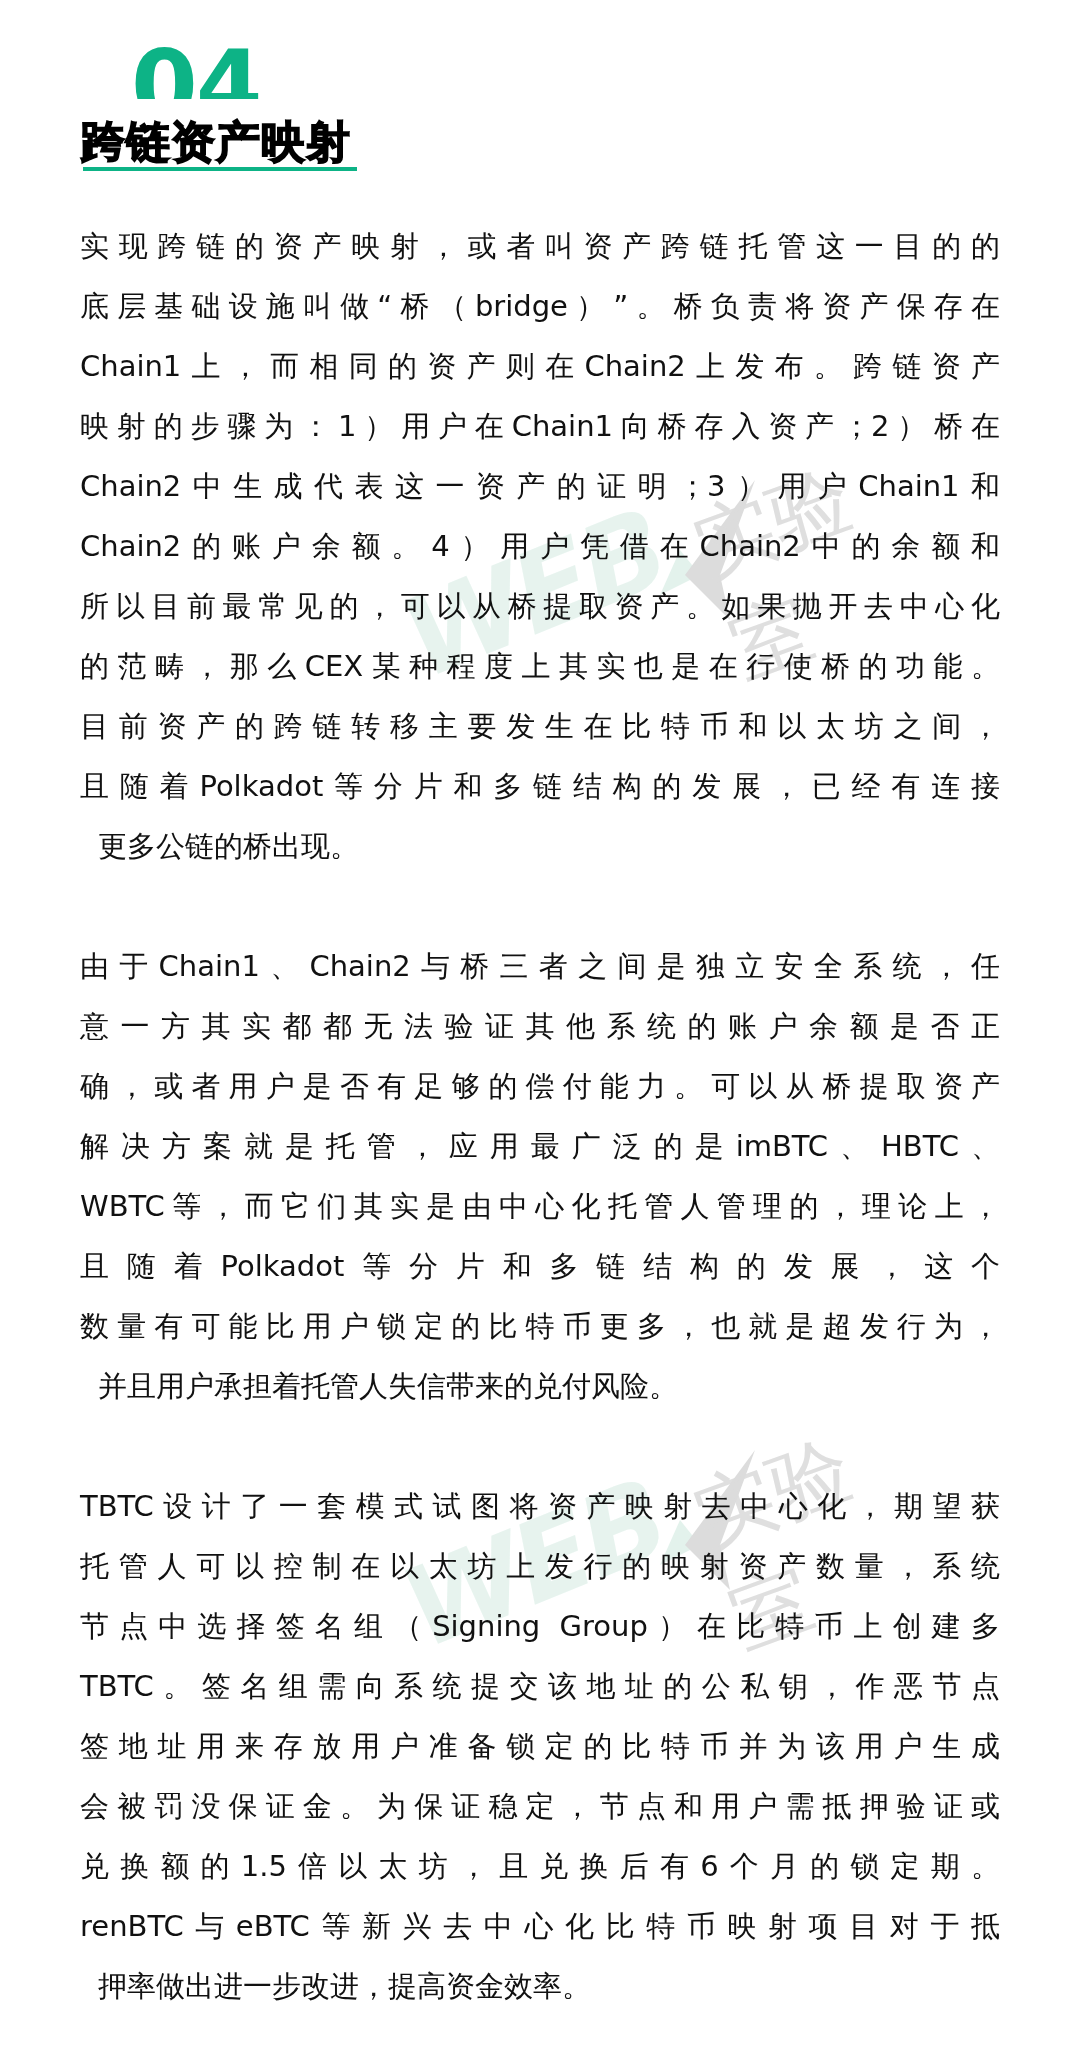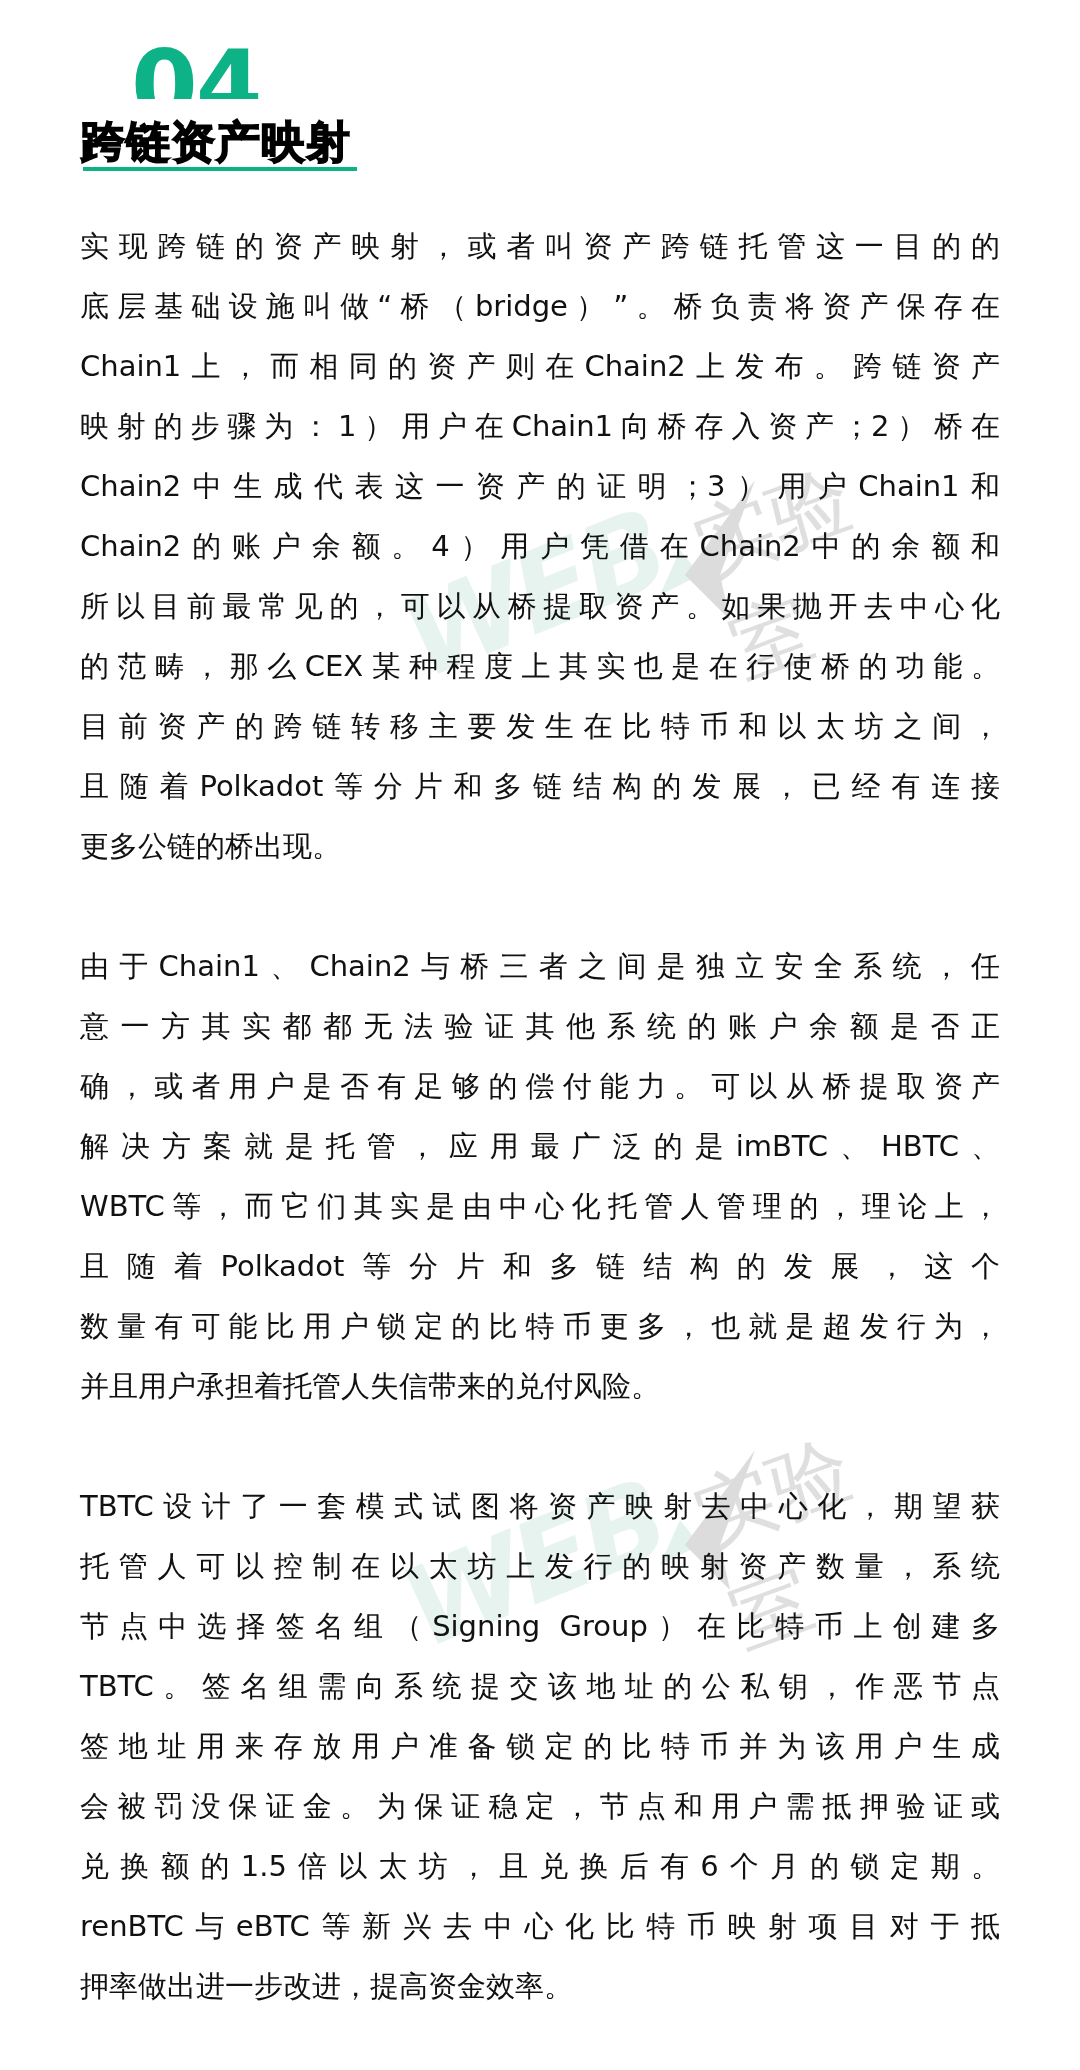--- a/index.html
+++ b/index.html
@@ -76,20 +76,21 @@
     height: 60px;
     line-height: 60px;
     font-size: 29px;
     white-space: nowrap;
     text-align: justify;
     text-align-last: justify;
     color: #111111;
   }
   .line.last {
     text-align-last: left;
+    margin-left: 18px;
   }
   .watermark {
     position: absolute;
     pointer-events: none;
     width: 520px;
     height: 240px;
   }
   .wm-web {
     position: absolute;
     left: 10px;

